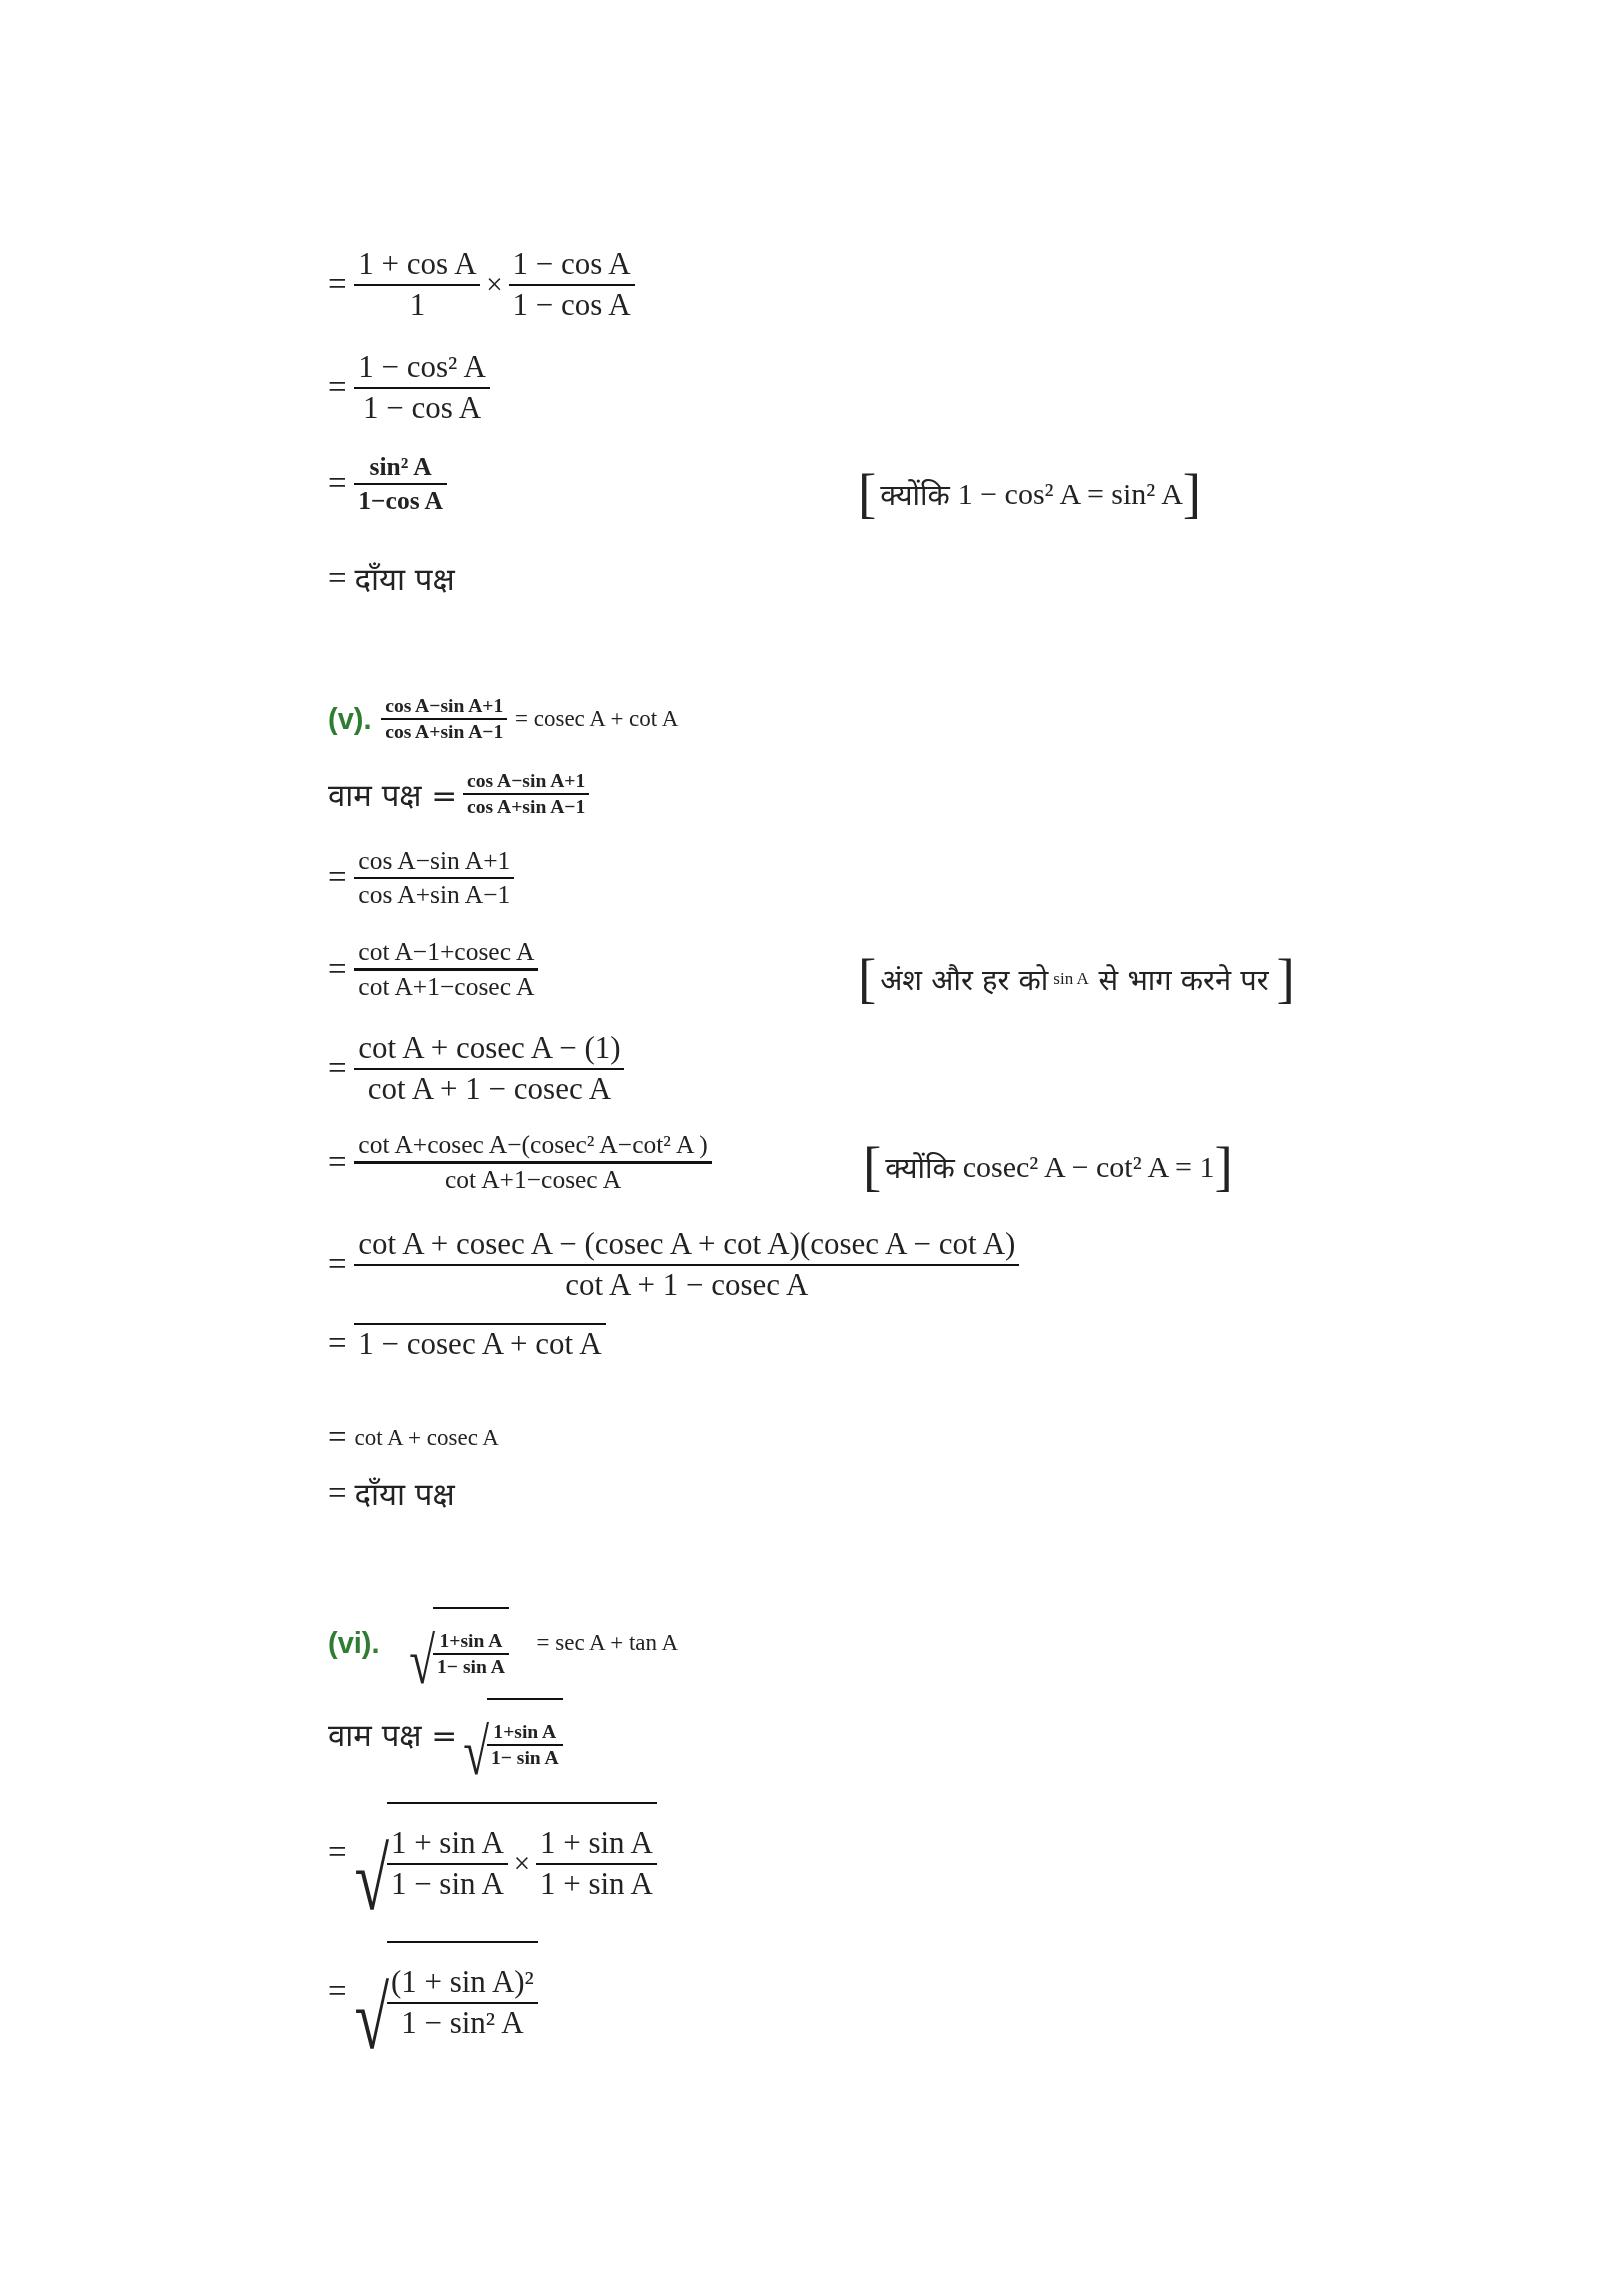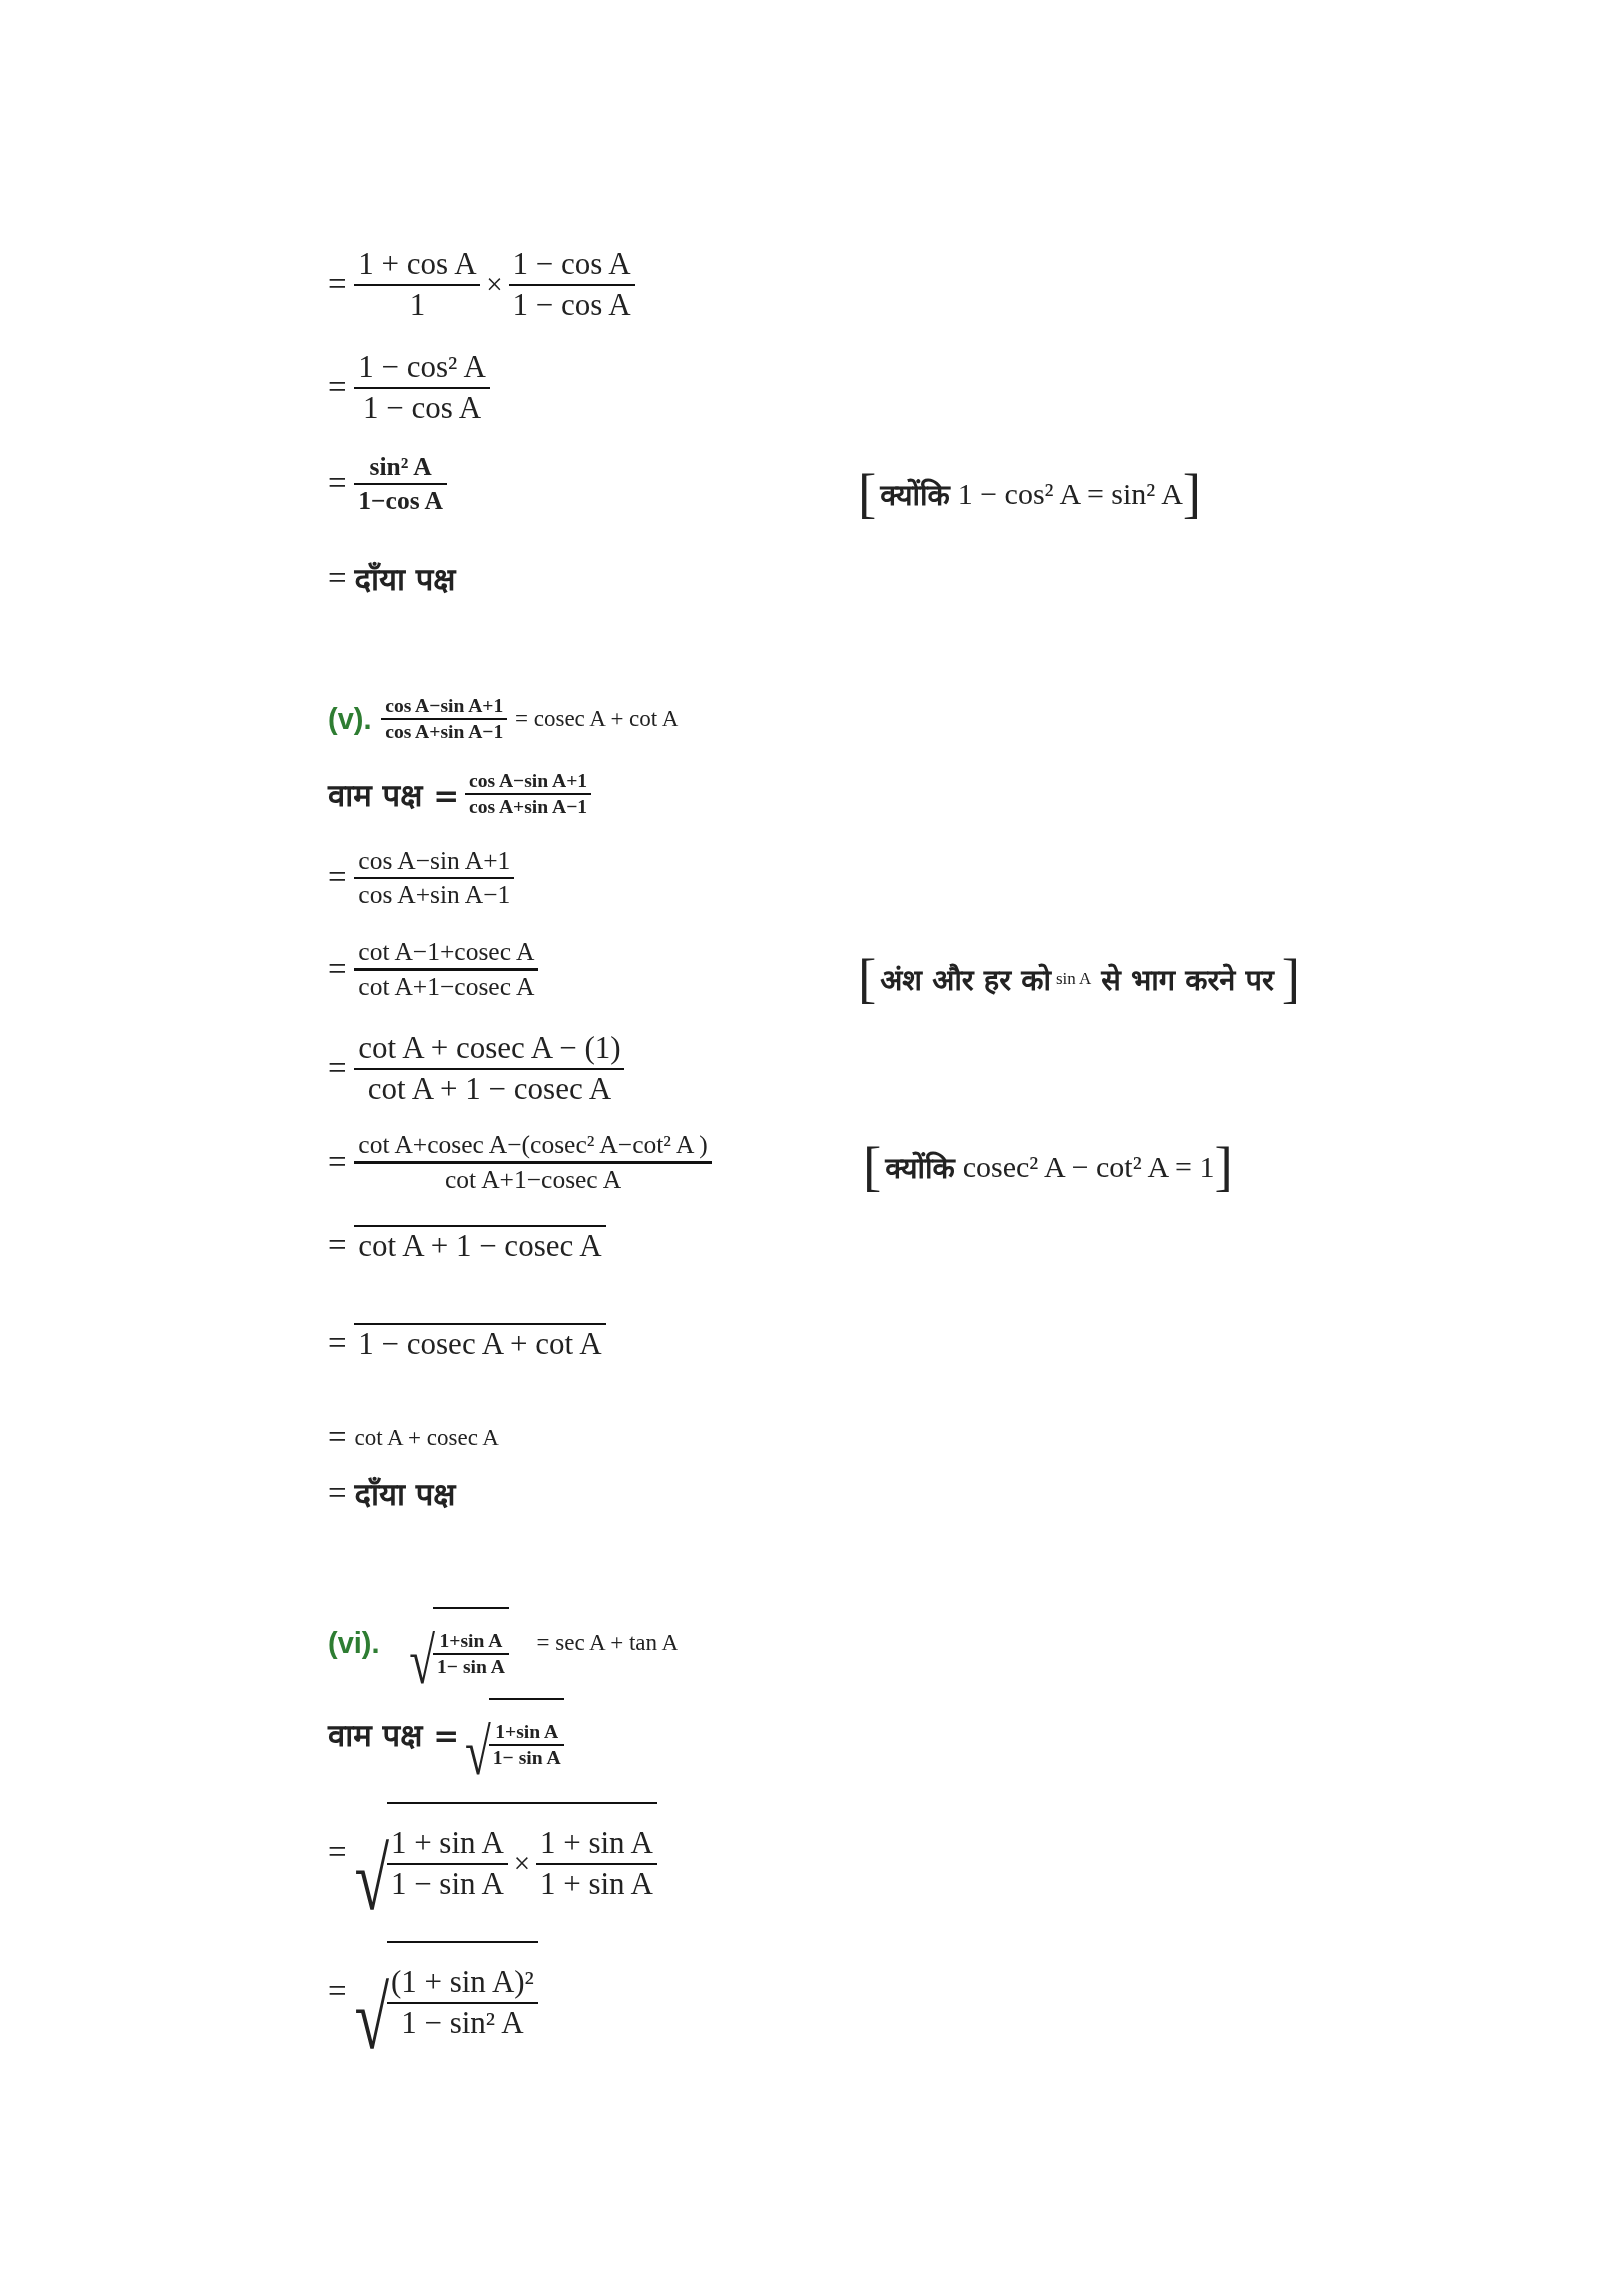--- a/index.html
+++ b/index.html
@@ -7,21 +7,21 @@
          font-family: "Liberation Serif", serif; color: #222; }
   .line { position: absolute; left: 328px; display: flex; align-items: center; white-space: nowrap; }
   .eq { font-size: 33px; margin-right: 7.8px; }
   .frac { display: inline-flex; flex-direction: column; align-items: center; vertical-align: middle; }
   .frac .num, .frac .den { padding: 0 3.9px; line-height: 1.25; }
   .frac .bar { align-self: stretch; border-top: 2.5px solid #111; }
   .big { font-size: 31px; }
   .small { font-size: 19.6px; font-weight: bold; }
   .mid { font-size: 25.5px; }
   .txt { font-size: 23px; }
-  .hindi { font-family: "DejaVu Sans", sans-serif; font-size: 31px; font-weight: bold; }
+  .hindi { font-family: "DejaVu Sans", sans-serif; font-size: 31px; }
   .label { color: #2e7d32; font-family: "Liberation Sans", sans-serif; font-weight: bold; font-size: 29px; margin-right: 9.8px; }
   .note { position: absolute; display: flex; align-items: center; font-size: 30px; }
   .note .br { font-size: 55px; font-weight: 200; line-height: 1; }
   .note .hindi { font-size: 29px; margin: 0 7.8px 0 3.9px; }
   .times { font-size: 29px; margin: 0 5.9px; }
   .sqrt { display: inline-flex; align-items: stretch; vertical-align: middle; }
   .sqrt .rad { font-size: 47px; line-height: 1; display: flex; align-items: flex-end; transform: scaleY(1.4); margin-right: -2px; }
   .sqrt .body { border-top: 2.5px solid #111; padding-top: 20px; display: inline-flex; align-items: center; }
 </style>
 </head>
@@ -135,20 +135,21 @@
 <div class="note" style="left:863px; top:1139px;">
   <span class="br">[</span>
   <span class="hindi">क्योंकि</span>
   <span>cosec² A − cot² A  = 1</span>
   <span class="br">]</span>
 </div>
 
 <div class="line" style="top:1225px;">
   <span class="eq">=</span>
   <span class="frac big">
+    <span class="num">cot A + cosec A − (cosec A + cot A)(cosec A − cot A)</span>
     <span class="bar"></span>
     <span class="den">cot A + 1 − cosec A</span>
   </span>
 </div>
 
 <div class="line" style="top:1323px;">
   <span class="eq">=</span>
   <span class="frac big">
     <span class="bar"></span>
     <span class="den">1 − cosec A + cot A</span>

